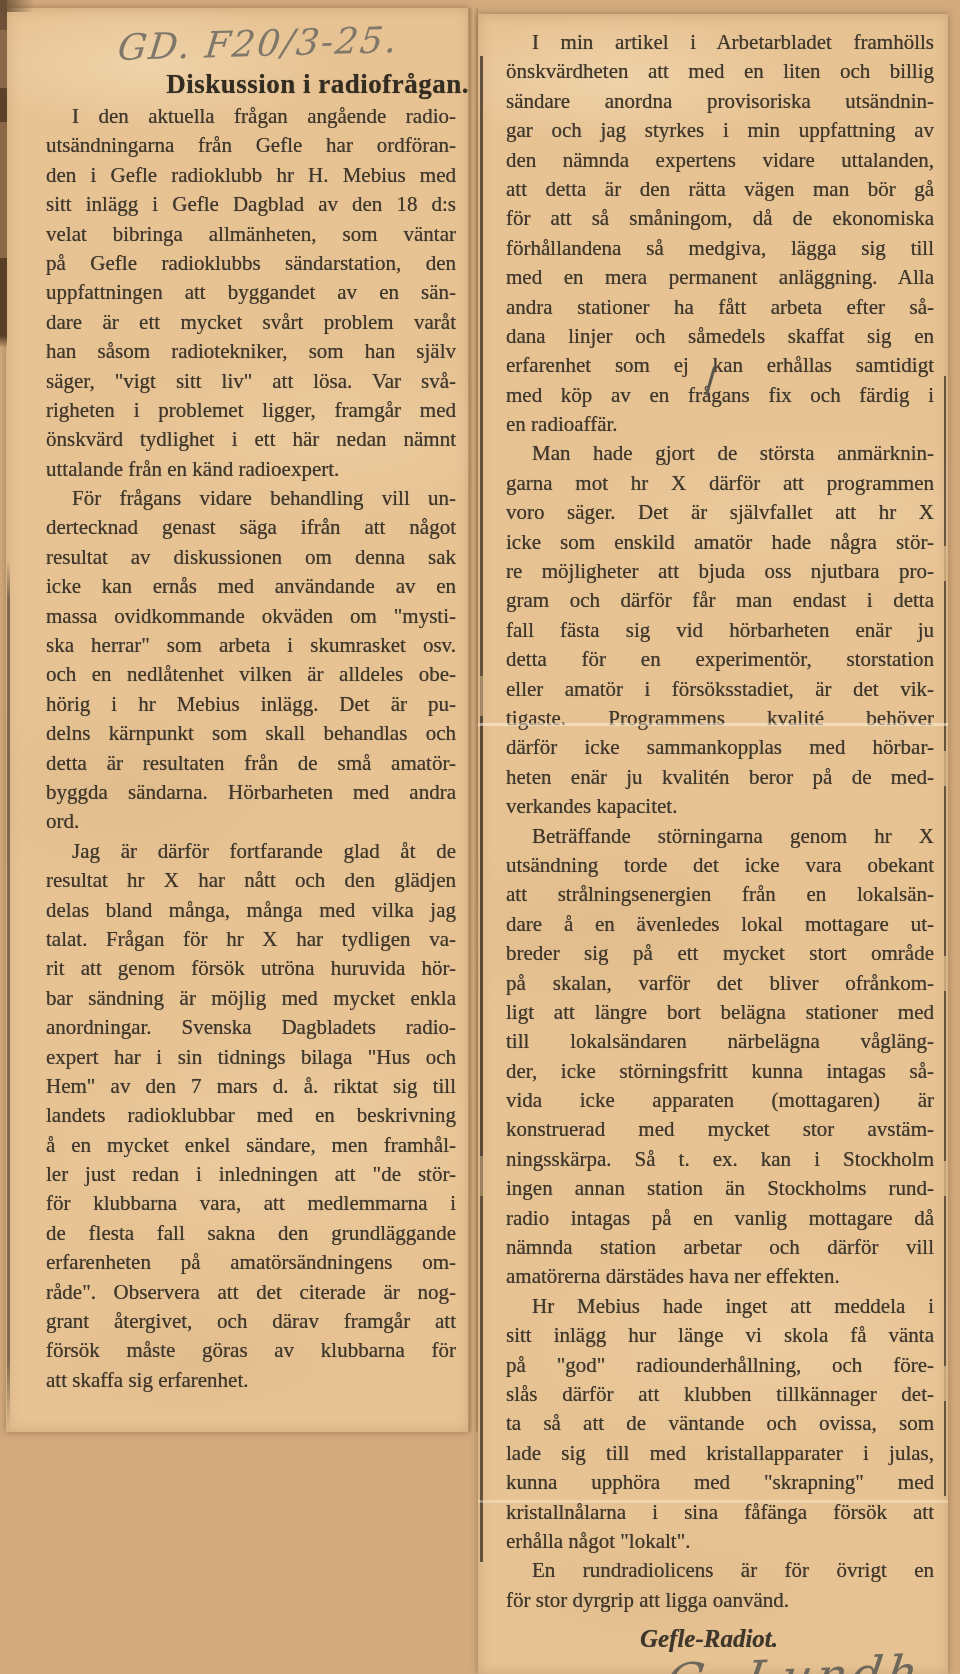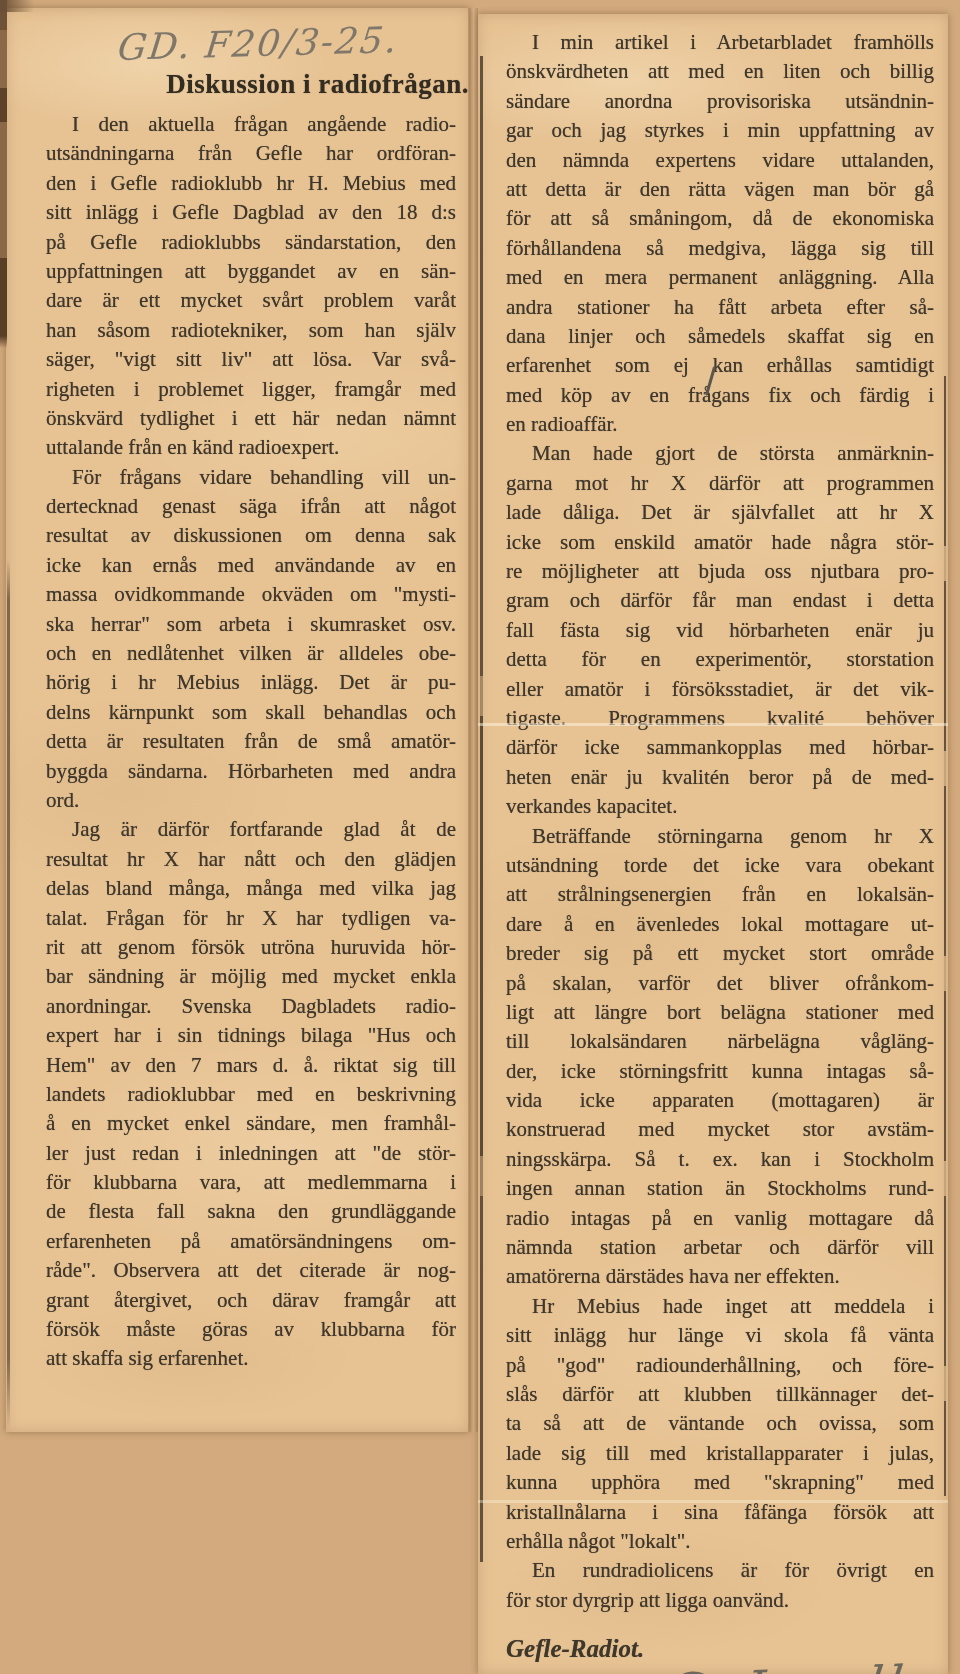--- a/index.html
+++ b/index.html
@@ -30,32 +30,32 @@
     color:#7f776a;transform:rotate(-1.6deg) skewX(-8deg);
     font-family:"DejaVu Serif",serif;white-space:nowrap;
   }
   .title{
     height:34px;line-height:32px;text-align:right;
     font-size:27px;font-weight:bold;color:#332c21;
     letter-spacing:.5px;
     text-shadow:0 0 1px rgba(51,44,33,.6);
   }
   .body-text{color:#3f372b;text-shadow:0 0 .7px rgba(63,55,43,.75);}
-  #left-body{margin:8px 13px 0 40px;width:410px;}
+  #left-body{margin:0 13px 0 40px;width:410px;}
   #right-body{width:428px;}
   .para{margin:0;}
   .line{
     height:29.4px;line-height:29.4px;font-size:21px;
     text-align:justify;text-align-last:justify;
     overflow:hidden;white-space:nowrap;
   }
   .line.first{text-indent:26px;}
   .line.last{text-align-last:left;}
   .byline{
-    margin-top:18px;text-align:left;padding-right:22px;
+    margin-top:8px;text-align:center;padding-right:22px;
     font-size:25px;font-style:italic;font-weight:bold;
     color:#3f372b;text-shadow:0 0 .7px rgba(63,55,43,.7);
     height:32px;line-height:32px;
   }
   .signature{
     text-align:right;padding-right:14px;margin-top:-2px;
     font-size:48px;font-style:italic;letter-spacing:4px;
     color:#6e675b;transform:skewX(-10deg) rotate(-2deg);
     font-family:"DejaVu Serif",serif;height:60px;line-height:52px;
   }
@@ -108,20 +108,21 @@
 <div class="clipping" id="left-clipping">
   <div id="rule-left-col-left"></div>
   <div class="annotation">GD. F20/3-25.</div>
   <div class="title">Diskussion i radiofrågan.</div>
   <div class="body-text" id="left-body">
       <div class="para">
         <div class="line first">I den aktuella frågan angående radio-</div>
         <div class="line">utsändningarna från Gefle har ordföran-</div>
         <div class="line">den i Gefle radioklubb hr H. Mebius med</div>
         <div class="line">sitt inlägg i Gefle Dagblad av den 18 d:s</div>
+        <div class="line">velat bibringa allmänheten, som väntar</div>
         <div class="line">på Gefle radioklubbs sändarstation, den</div>
         <div class="line">uppfattningen att byggandet av en sän-</div>
         <div class="line">dare är ett mycket svårt problem varåt</div>
         <div class="line">han såsom radiotekniker, som han själv</div>
         <div class="line">säger, "vigt sitt liv" att lösa. Var svå-</div>
         <div class="line">righeten i problemet ligger, framgår med</div>
         <div class="line">önskvärd tydlighet i ett här nedan nämnt</div>
         <div class="line last">uttalande från en känd radioexpert.</div>
       </div>
       <div class="para">
@@ -183,21 +184,21 @@
         <div class="line">med en mera permanent anläggning. Alla</div>
         <div class="line">andra stationer ha fått arbeta efter så-</div>
         <div class="line">dana linjer och såmedels skaffat sig en</div>
         <div class="line">erfarenhet som ej kan erhållas samtidigt</div>
         <div class="line">med köp av en frågans fix och färdig i</div>
         <div class="line last">en radioaffär.</div>
       </div>
       <div class="para">
         <div class="line first">Man hade gjort de största anmärknin-</div>
         <div class="line">garna mot hr X därför att programmen</div>
-        <div class="line">lade dåliga. Det är självfallet att hr X</div>
+        <div class="line">voro säger. Det är självfallet att hr X</div>
         <div class="line">icke som enskild amatör hade några stör-</div>
         <div class="line">re möjligheter att bjuda oss njutbara pro-</div>
         <div class="line">gram och därför får man endast i detta</div>
         <div class="line">fall fästa sig vid hörbarheten enär ju</div>
         <div class="line">detta för en experimentör, storstation</div>
         <div class="line">eller amatör i försöksstadiet, är det vik-</div>
         <div class="line">tigaste. Programmens kvalité behöver</div>
         <div class="line">därför icke sammankopplas med hörbar-</div>
         <div class="line">heten enär ju kvalitén beror på de med-</div>
         <div class="line last">verkandes kapacitet.</div>

